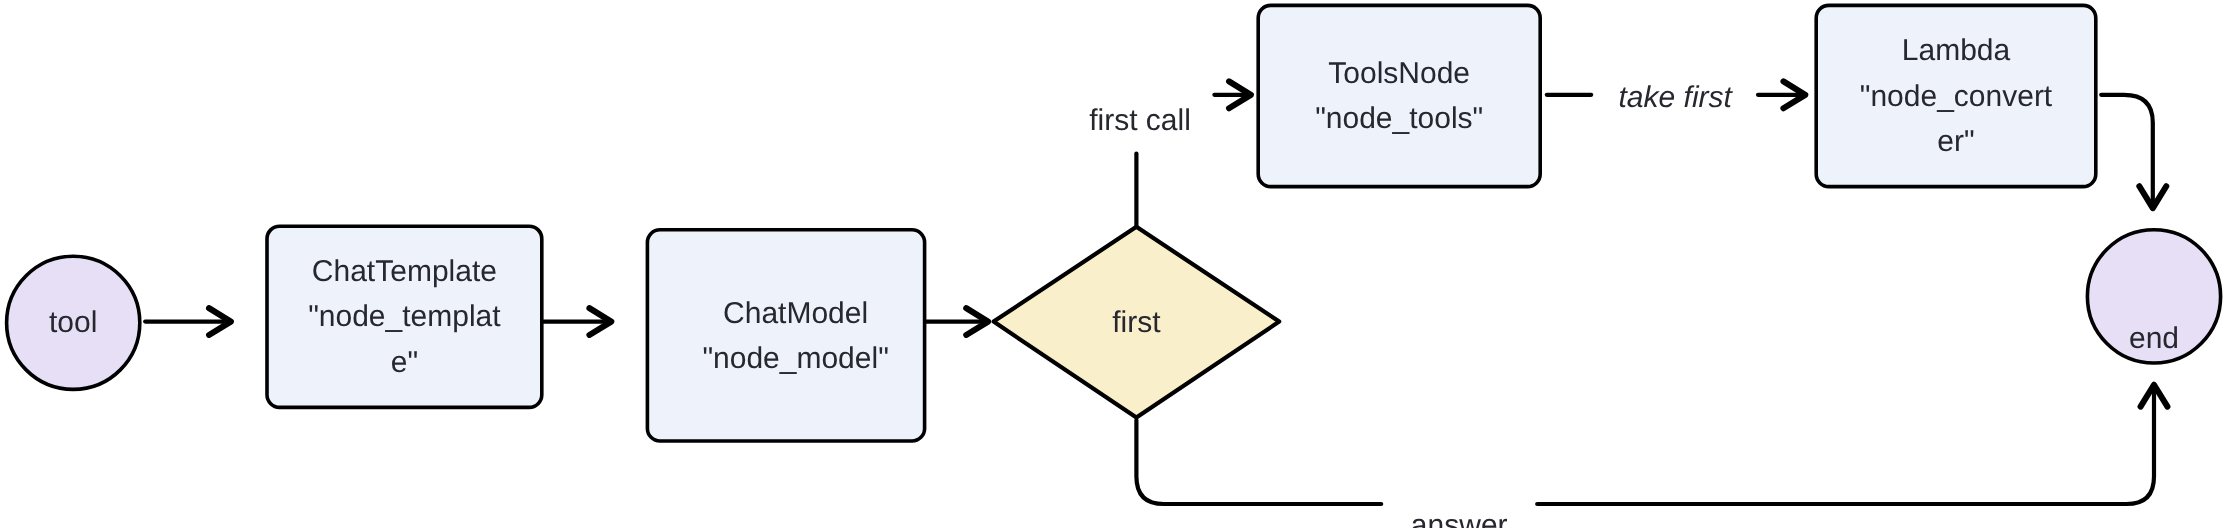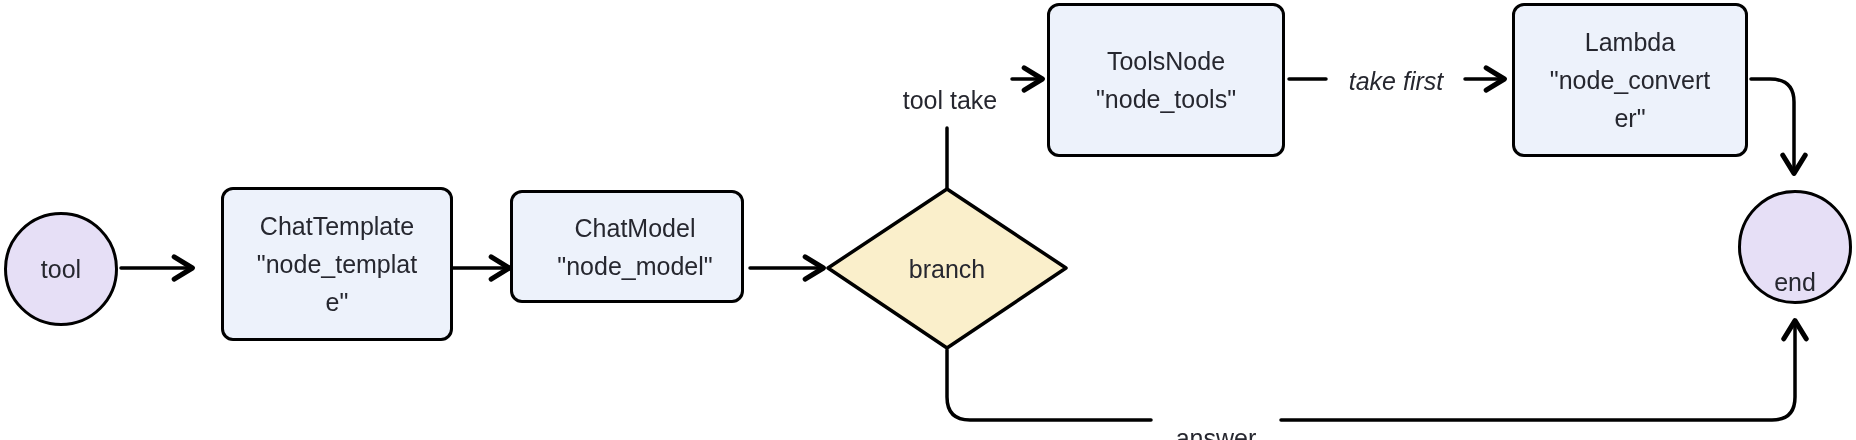--- a/index.html
+++ b/index.html
@@ -97,41 +97,41 @@
   <div class="node circle-node" style="left:4px; top:212px; width:114px; height:114px;">
     <span class="node-label">tool</span>
   </div>
 
   <div class="node rect-node" style="left:196px; top:187px; width:232px; height:154px;margin-left:25px;">
     <span class="node-label">ChatTemplate
 "node_templat
 e"</span>
   </div>
 
-  <div class="node rect-node" style="left:510px; top:190px; width:234px; height:113px;padding-left:16px;">
+  <div class="node rect-node" style="left:538px; top:190px; width:234px; height:179px;padding-left:16px;">
     <span class="node-label">ChatModel
 "node_model"</span>
   </div>
 
-  <div class="center-label" style="left:947px; top:269px;">branch</div>
+  <div class="center-label" style="left:947px; top:269px;">first</div>
 
   <div class="node rect-node" style="left:1047px; top:3px; width:238px; height:154px;">
     <span class="node-label">ToolsNode
 "node_tools"</span>
   </div>
 
   <div class="node rect-node" style="left:1512px; top:3px; width:236px; height:154px;">
     <span class="node-label">Lambda
 "node_convert
 er"</span>
   </div>
 
   <div class="node circle-node" style="left:1738px; top:190px; width:114px; height:114px;align-items:flex-end;">
     <span class="node-label">end</span>
   </div>
 
-  <div class="center-label edge-label" style="left:950px; top:100px;">tool take</div>
+  <div class="center-label edge-label" style="left:950px; top:100px;">first call</div>
 
   <div class="center-label edge-label" style="left:1396px; top:81px;font-style:italic;">take first</div>
 
   <div class="center-label edge-label" style="left:1216px; top:423px;margin-top:15px;">answer</div>
 
 </div>
 
 </body></html>

